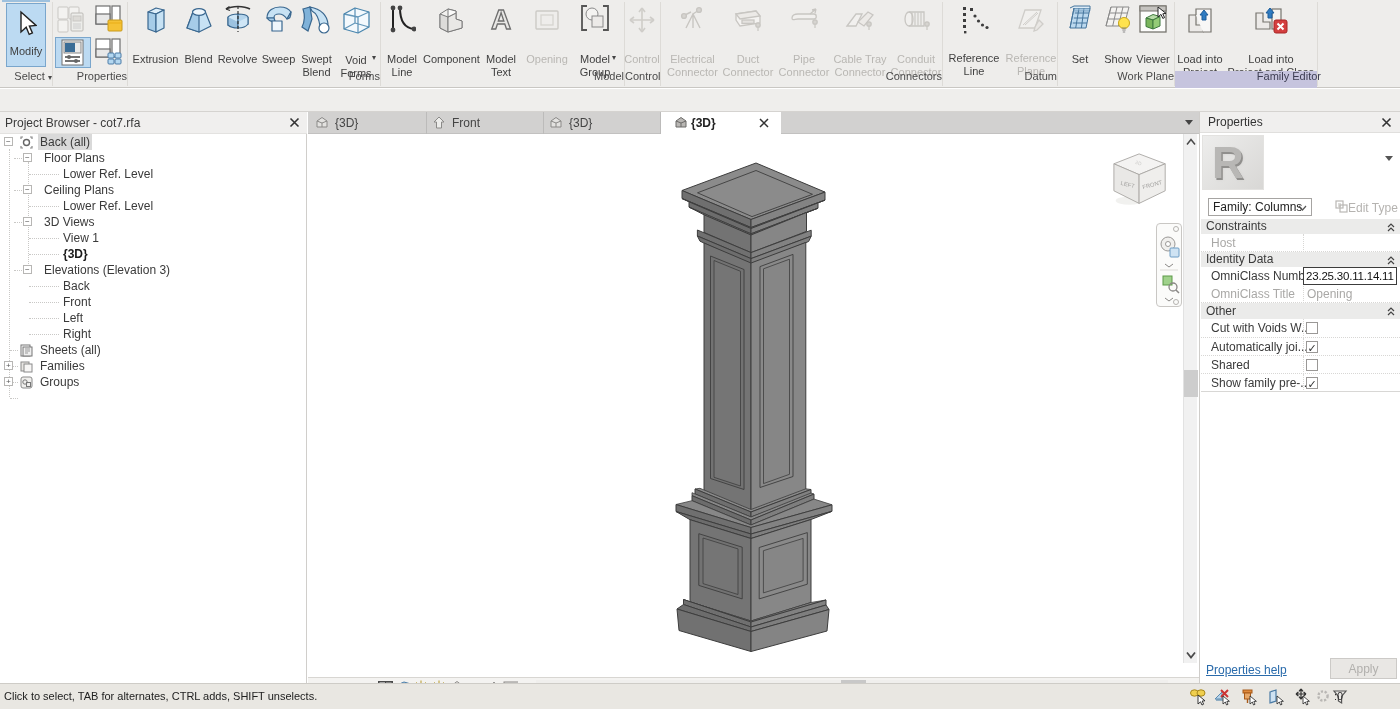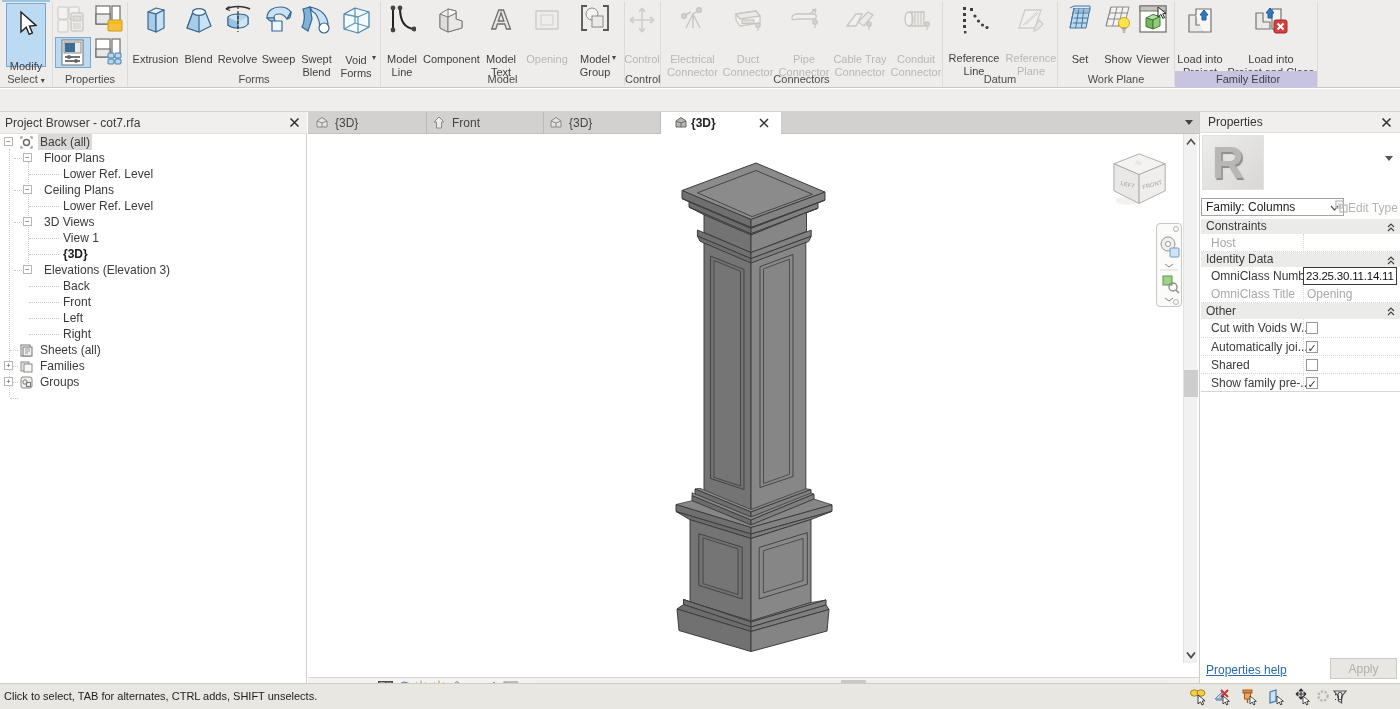--- a/index.html
+++ b/index.html
@@ -6,21 +6,21 @@
 html,body{width:1400px;height:709px;overflow:hidden}
 body{font-family:"Liberation Sans",sans-serif;position:relative;background:#fff}
 .abs{position:absolute}
 
 #ribbon{position:absolute;left:0;top:0;width:1400px;height:88px;background:#eeedeb;border-bottom:1px solid #c9c7c3}
 .sep{position:absolute;top:2px;height:84px;width:1px;background:#dddbd7}
 .rbtn{position:absolute;top:0;text-align:center;color:#3f3f3f;font-size:11px;line-height:12.5px}
 .rbtn svg{display:block;margin:0 auto}
 .rbtn .lb{margin-top:18px}
 .gray{color:#b9b7b3}
-.plabel{position:absolute;top:71px;height:16px;line-height:16px;font-size:11px;color:#4a4a4a;text-align:center}
+.plabel{position:absolute;top:65px;height:16px;line-height:23px;font-size:11px;color:#4a4a4a;text-align:right}
 
 #optbar{position:absolute;left:0;top:89px;width:1400px;height:23px;background:#efeeec;border-bottom:1px solid #d5d3d0}
 
 #browser{position:absolute;left:0;top:112px;width:307px;height:571px;background:#fff;border-right:1px solid #d0cecb}
 #bhead{position:absolute;left:0;top:0;width:307px;height:22px;background:#f0efee;border-bottom:1px solid #e3e2e0;font-size:12px;color:#3a3a3a;line-height:22px;padding-left:5px}
 .trow{position:absolute;left:0;width:307px;height:16px;font-size:12px;line-height:16px;color:#3a3a3a;white-space:nowrap}
 .tbox{position:absolute;width:9px;height:9px;border:1px solid #b7b6b4;background:#fff;top:3px;font:8px "Liberation Mono",monospace;line-height:7px;text-align:center;color:#555}
 
 #viewarea{position:absolute;left:308px;top:112px;width:891px;height:571px;background:#fff}
 #tabbar{position:absolute;left:0;top:0;width:891px;height:22px;background:#d2d1d0;border-bottom:1px solid #c2c1c0}
@@ -44,21 +44,21 @@
     <div class="sep" style="left:660px"></div>
     <div class="sep" style="left:942px"></div>
     <div class="sep" style="left:1057px"></div>
     <div class="sep" style="left:1174px"></div>
     <div class="sep" style="left:1317px"></div>
 
 <div style="position:absolute;left:6px;top:3px;width:40px;height:64px;background:#bcdaf2;border:1px solid #7aa6cc;text-align:center">
 <svg width="22" height="30" viewBox="0 0 22 30" style="margin-top:6px">
         <path d="M6 2 L6 22 L11.2 17.2 L14.2 24.4 L17.4 23 L14.4 16 L21 15.4 Z" fill="#fff" stroke="#222" stroke-width="1.4"></path>
       </svg>
-<div style="font-size:11px;color:#3f3f3f;margin-top:16px">Modify</div>
+<div style="font-size:11px;color:#3f3f3f;margin-top:1px">Modify</div>
 </div>
 <div class="plabel" style="left:0;width:52px">Select <span style="font-size:8px">▾</span></div>
 
 <svg class="abs" style="left:57px;top:5px" width="30" height="30" viewBox="0 0 30 30">
       <g stroke="#c9c7c3" fill="#f3f2f0">
         <rect x="1" y="2" width="10" height="12" rx="1"></rect>
         <rect x="12" y="2" width="10" height="12" rx="1"></rect>
         <rect x="1" y="15" width="10" height="12" rx="1"></rect>
         <rect x="14" y="8" width="12" height="18" rx="1" fill="#ededea" stroke="#bcbab6"></rect>
         <rect x="16" y="11" width="8" height="5" fill="#dddbd7"></rect>
@@ -648,21 +648,21 @@
     </div>
   </div>
 </div>
 <div id="props">
 <div style="position:absolute;left:0;top:0;width:200px;height:21px;background:#f0efee;border-bottom:1px solid #e0dfdd;font-size:12px;color:#333;line-height:21px;padding-left:8px">Properties<svg style="position:absolute;right:8px;top:5px" width="11" height="11" viewBox="0 0 11 11">
         <path d="M1.5 1.5 L9.5 9.5 M9.5 1.5 L1.5 9.5" stroke="#333" stroke-width="1.6"></path>
       </svg></div>
 <div style="position:absolute;left:2px;top:23px;width:62px;height:55px;background:linear-gradient(135deg,#ededec,#d8d7d5);border:1px solid #e3e2e0"></div>
 <div style="position:absolute;left:12px;top:26px;font-size:44px;font-weight:bold;color:#b8b7b5;text-shadow:1.5px 1.5px 0 #908f8d,2px 2px 3px #d5d4d2">R</div>
 <div style="position:absolute;right:7px;top:44px;width:0;height:0;border-left:4.5px solid transparent;border-right:4.5px solid transparent;border-top:5px solid #555"></div>
-<div style="position:absolute;left:1px;top:86px;width:143px;height:18px;background:#fff;border:1px solid #a6a4a2;font-size:12px;color:#222;line-height:17px;padding-left:4px">Family: Columns<svg style="position:absolute;right:4px;top:6px" width="9" height="6" viewBox="0 0 9 6">
+<div style="position:absolute;left:8px;top:86px;width:104px;height:18px;background:#fff;border:1px solid #a6a4a2;font-size:12px;color:#222;line-height:17px;padding-left:4px">Family: Columns<svg style="position:absolute;right:4px;top:6px" width="9" height="6" viewBox="0 0 9 6">
         <path d="M1 1 L4.5 5 L8 1" fill="none" stroke="#555" stroke-width="1.2"></path>
       </svg></div>
 <svg style="position:absolute;left:135px;top:88px" width="13" height="13" viewBox="0 0 13 13">
       <g fill="none" stroke="#b9b7b4" stroke-width="1.2">
         <rect x="1" y="1" width="7" height="7"></rect>
         <rect x="5" y="5" width="7" height="7"></rect>
         <path d="M3 4 h3 M3 6 h3"></path>
       </g>
     </svg>
 <span style="position:absolute;left:148px;top:89px;font-size:12px;color:#b5b3b0;white-space:nowrap">Edit Type</span>

